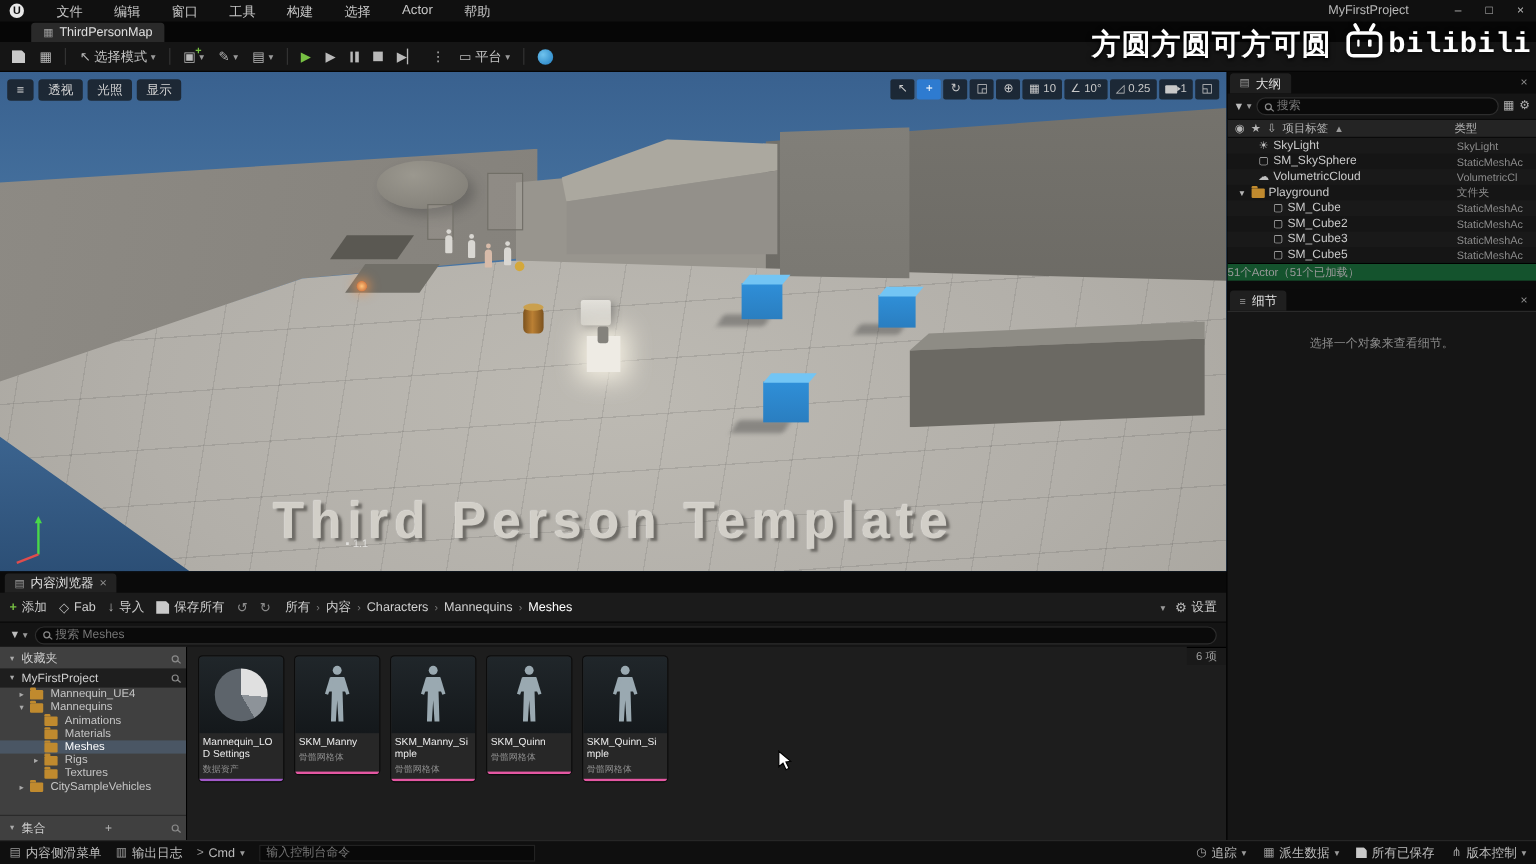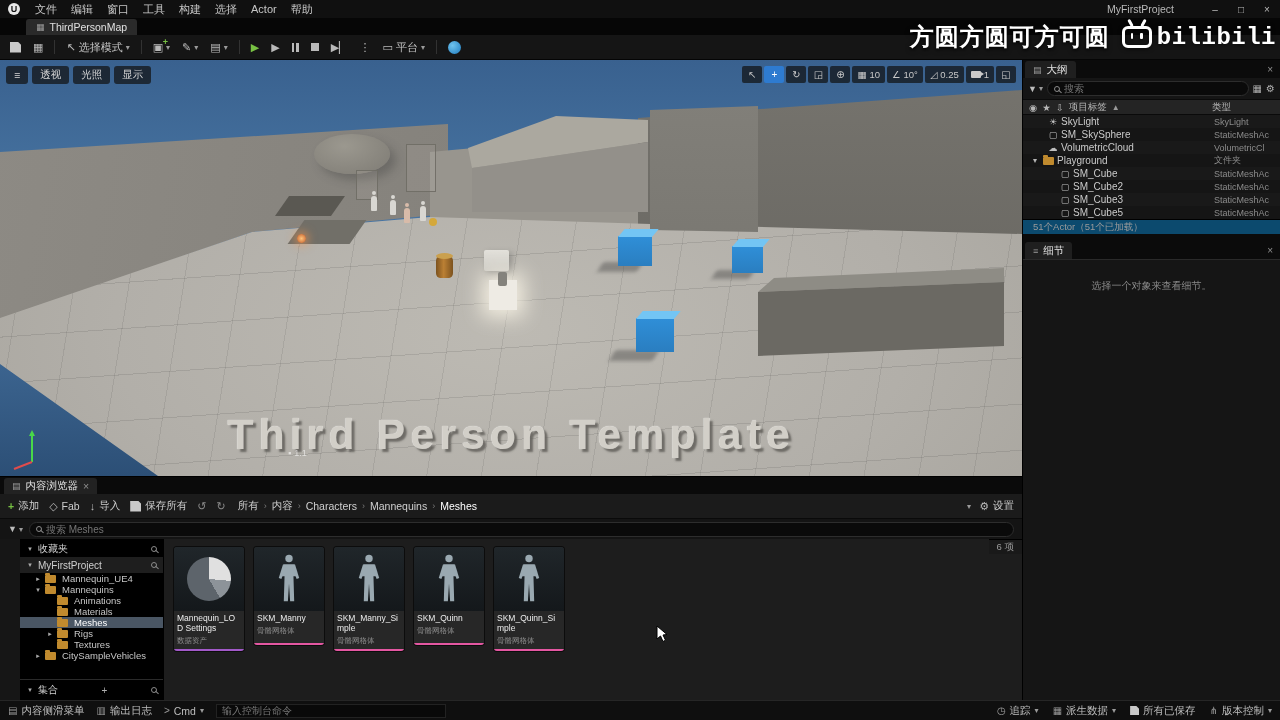--- a/index.html
+++ b/index.html
@@ -4,21 +4,21 @@
 <style>
   * { box-sizing: border-box; margin: 0; padding: 0; }
   html,body { width:1280px; height:720px; overflow:hidden; background:#000;
     font-family:"Liberation Sans","DejaVu Sans",sans-serif; }
   .app { width:1280px; height:720px; display:flex; flex-direction:column; position:relative; background:#101010; }
 
   
   .titlebar { height:18px; background:#101010; display:flex; align-items:center; color:#c6c6c6; font-size:11px; flex:none; }
   .ue-logo { width:12px; height:12px; border-radius:50%; background:#e8e8e8; color:#111; font-size:9px; font-weight:bold;
     display:flex; align-items:center; justify-content:center; margin:0 8px; }
-  .menu-item { padding:0 7px; cursor:default; }
+  .menu-item { padding:0 7px; cursor:default;margin-left:12px; }
   .tb-spacer { flex:1; }
   .project-label { margin-right:28px; color:#b9b9b9; font-size:10.5px; }
   .win-btn { width:26px; text-align:center; font-size:10px; color:#bbb; }
 
   
   .tabbar { height:17px; background:#060606; display:flex; align-items:flex-end; flex:none; }
   .map-tab { margin-left:26px; background:#2a2a2a; height:16px; border-radius:3px 3px 0 0; display:flex; align-items:center;
     gap:5px; padding:0 10px; font-size:10.5px; color:#e0e0e0; }
   .map-tab-icon { color:#9a9a9a; font-size:9px; }
 
@@ -127,22 +127,22 @@
   .o-rows { flex:none; background:#151515; }
   .o-row { height:13px; display:flex; align-items:center; font-size:10px; color:#cacaca; padding-right:4px; }
   .o-row:nth-child(odd) { background:#191919; }
   .o-ico { width:12px; text-align:center; font-size:9px; color:#c0c0c0; flex:none; margin-right:2px; }
   .o-label { white-space:nowrap; overflow:hidden; text-overflow:ellipsis; }
   .o-type { margin-left:auto; width:62px; flex:none; color:#8b8b8b; font-size:9px; white-space:nowrap; overflow:hidden; }
   .pad1 { padding-left:24px; } .padf { padding-left:10px; } .pad2 { padding-left:36px; }
   .exp { font-size:8px; color:#b5b5b5; width:10px; flex:none; }
   .fold { width:11px; height:8px; background:#c08a2e; border-radius:1px; position:relative; flex:none; margin-right:3px; }
   .fold::before { content:''; position:absolute; top:-2px; left:0; width:5px; height:2px; background:#c08a2e; border-radius:1px 1px 0 0; }
-  .o-status { height:15px; background:#0c4a6e; border-top:1px solid #000; color:#9a9a9a; font-size:9.5px; display:flex;
-    align-items:center; padding:0 10px; flex:none; }
+  .o-status { height:15px; background:#14532d; border-top:1px solid #000; color:#9a9a9a; font-size:9.5px; display:flex;
+    align-items:center; padding:0 0; flex:none; }
   .pgap { height:7px; background:#0b0b0b; flex:none; }
   .details-body { flex:1; background:#151515; border-top:1px solid #2a2a2a; }
   .details-empty { margin-top:19px; text-align:center; color:#8a8a8a; font-size:10px; }
 
   
   .cb { flex:1; display:flex; flex-direction:column; min-height:0; background:#161616; border-top:1px solid #000; }
   .cb-tabrow { height:17px; background:#0a0a0a; display:flex; align-items:flex-end; flex:none; }
   .cb-tab { margin-left:4px; background:#222; height:16px; border-radius:3px 3px 0 0; display:flex; align-items:center;
     gap:5px; padding:0 8px; font-size:10.5px; color:#e0e0e0; }
   .cb-toolbar { height:24px; background:#1b1b1b; display:flex; align-items:center; gap:10px; padding:0 8px; font-size:10.5px;
@@ -150,22 +150,22 @@
   .cb-btn { display:flex; align-items:center; gap:4px; }
   .plus { color:#77c043; font-weight:bold; }
   .navarrow { color:#8a8a8a; font-size:11px; }
   .crumbs { display:flex; align-items:center; gap:5px; margin-left:2px; }
   .crumb { color:#d0d0d0; }
   .crumb.last { color:#fff; }
   .crumb-sep { color:#7a7a7a; font-size:9px; }
   .cb-right-tools { margin-left:auto; display:flex; align-items:center; gap:8px; }
   .cb-filter { height:21px; background:#141414; display:flex; align-items:center; gap:6px; padding:0 8px; flex:none; border-top:1px solid #0a0a0a; }
   .cb-body { flex:1; display:flex; min-height:0; }
-  .cb-tree { width:144px; background:#000000; border-right:1px solid #000; display:flex; flex-direction:column;
-    font-size:10px; color:#c6c6c6; padding-top:2px; flex:none;margin-left:20px; }
+  .cb-tree { width:156px; background:#404040; border-right:1px solid #000; display:flex; flex-direction:column;
+    font-size:10px; color:#c6c6c6; padding-top:2px; flex:none; }
   .t-sec { height:16px; display:flex; align-items:center; gap:4px; padding:0 6px; color:#cfcfcf; flex:none; }
   .t-sec .mag { margin-left:auto; }
   .t-root { background:#1e1e1e; }
   .t-row { height:11px; display:flex; align-items:center; gap:3px; padding-right:4px; white-space:nowrap; font-size:9.5px; }
   .ti1 { padding-left:14px; } .ti2 { padding-left:26px; }
   .t-row.sel { background:#4a5664; color:#fff; }
   .exp8 { font-size:7px; color:#aaa; width:8px; text-align:center; flex:none; }
   .noexp { width:8px; flex:none; }
   .t-bottom { margin-top:auto; border-top:1px solid #2a2a2a; flex:none; padding:2px 0; }
   .cb-main { flex:1; display:flex; flex-direction:row; min-width:0; background:#1d1d1d; }

